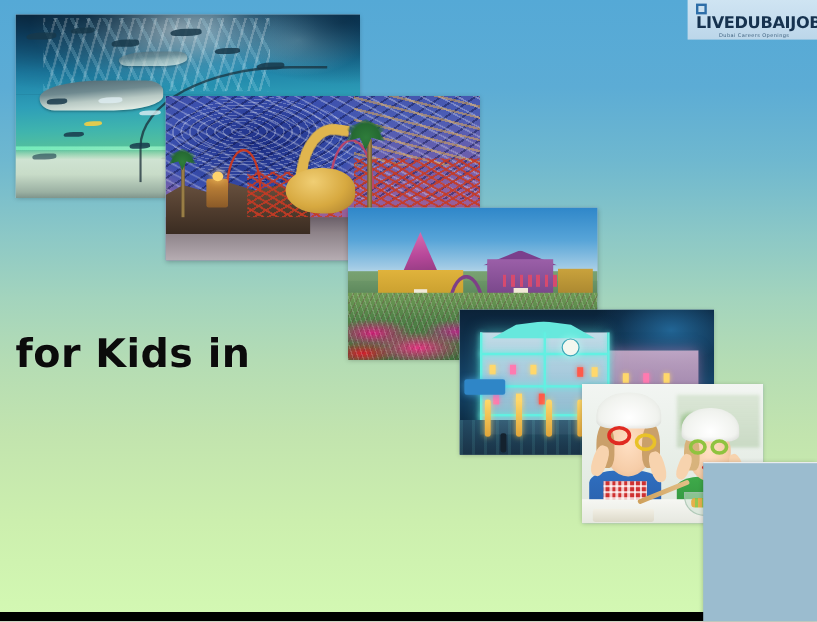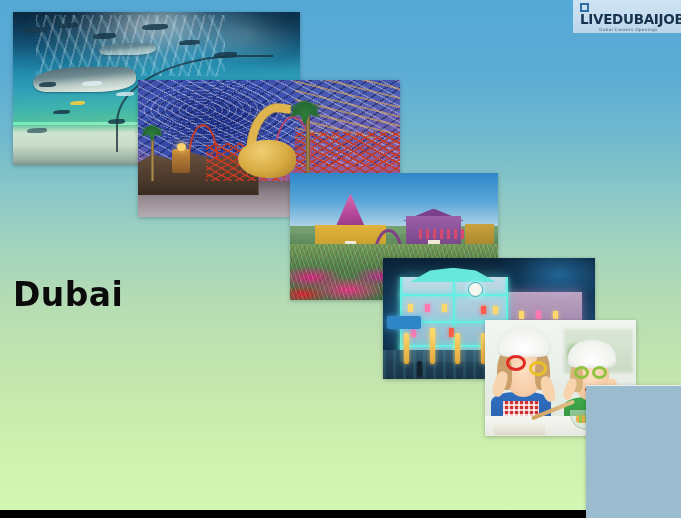--- a/index.html
+++ b/index.html
@@ -715,21 +715,21 @@
 
       <div class="cf-cell cf4">
         <div class="lay umb-card"></div>
 
       </div>
 
     </div>
   </div>
 
   <div class="headline">
-    <div class="headline-line">Dubai</div>
+    <div class="headline-line">for Kids in</div>
   </div>
 
   <div class="logo-panel">
     <div class="logo-mark"></div>
     <div class="logo-word">LIVEDUBAIJOBS</div>
     <div class="logo-sub">Dubai Careers Openings</div>
   </div>
 
   <div class="bottom-bar"></div>
 

